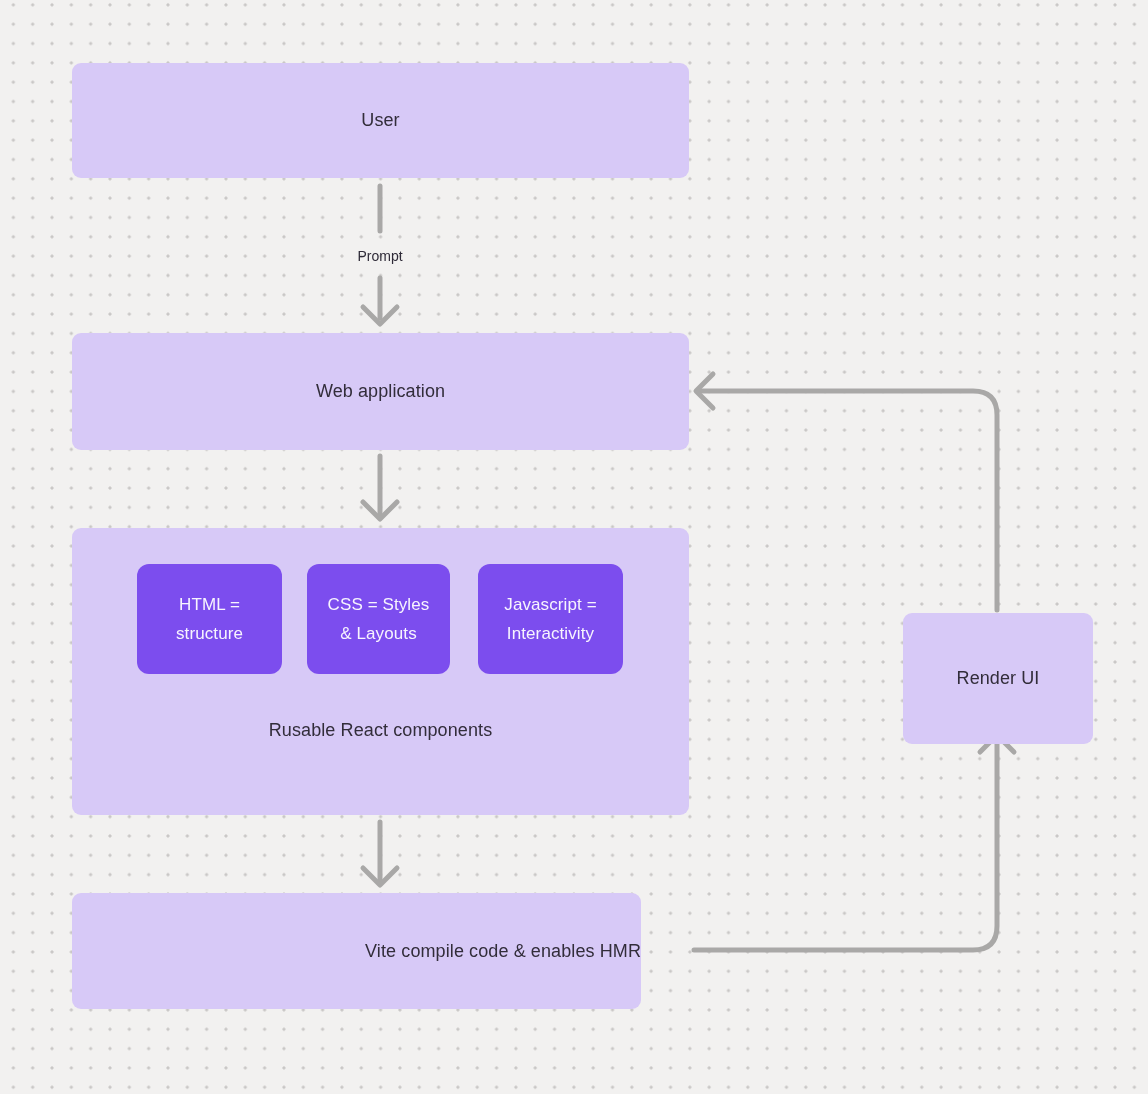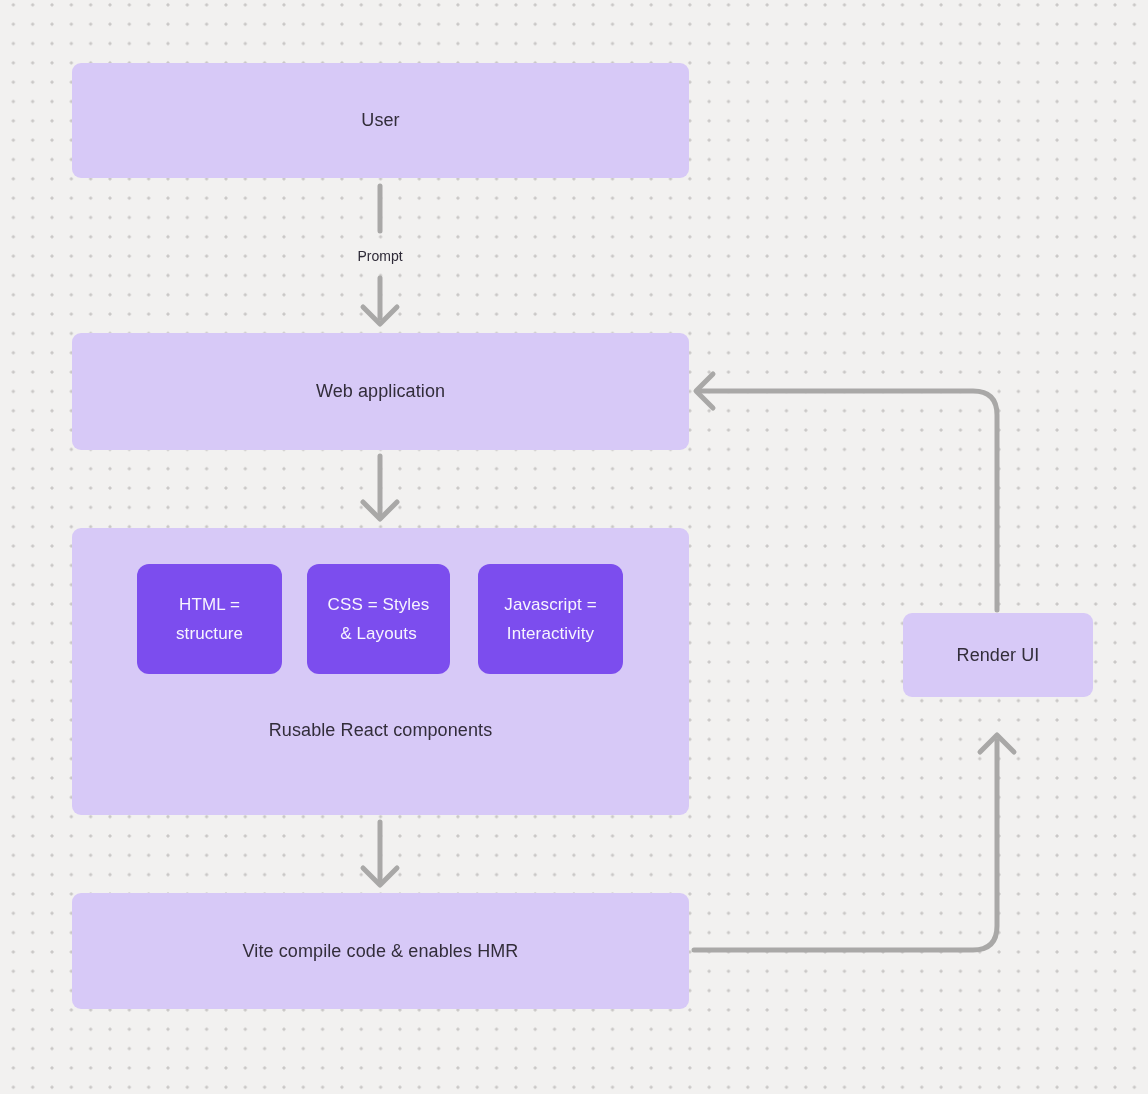--- a/index.html
+++ b/index.html
@@ -44,22 +44,22 @@
     background: #d7c9f7;
     border-radius: 9px;
     color: #322d3a;
     font-size: 18px;
     font-weight: 500;
     letter-spacing: 0.1px;
   }
   .node-user        { left: 72px;  top: 63px;  width: 617px; height: 115px; }
   .node-webapp      { left: 72px;  top: 333px; width: 617px; height: 117px; }
   .node-group       { left: 72px;  top: 528px; width: 617px; height: 287px; display: block; }
-  .node-vite        { left: 72px;  top: 893px; width: 617px; height: 116px; }
-  .node-render      { left: 903px; top: 613px; width: 190px; height: 84px; border-radius: 12px; }
+  .node-vite        { left: 72px;  top: 893px; width: 569px; height: 116px; justify-content: flex-end; }
+  .node-render      { left: 903px; top: 613px; width: 190px; height: 131px; border-radius: 12px; }
   .node.dark {
     position: absolute;
     background: #7c4dee;
     border-radius: 12px;
     color: #f7f4fe;
     font-size: 17px;
     font-weight: 500;
     line-height: 29px;
     flex-direction: column;
     display: flex;

